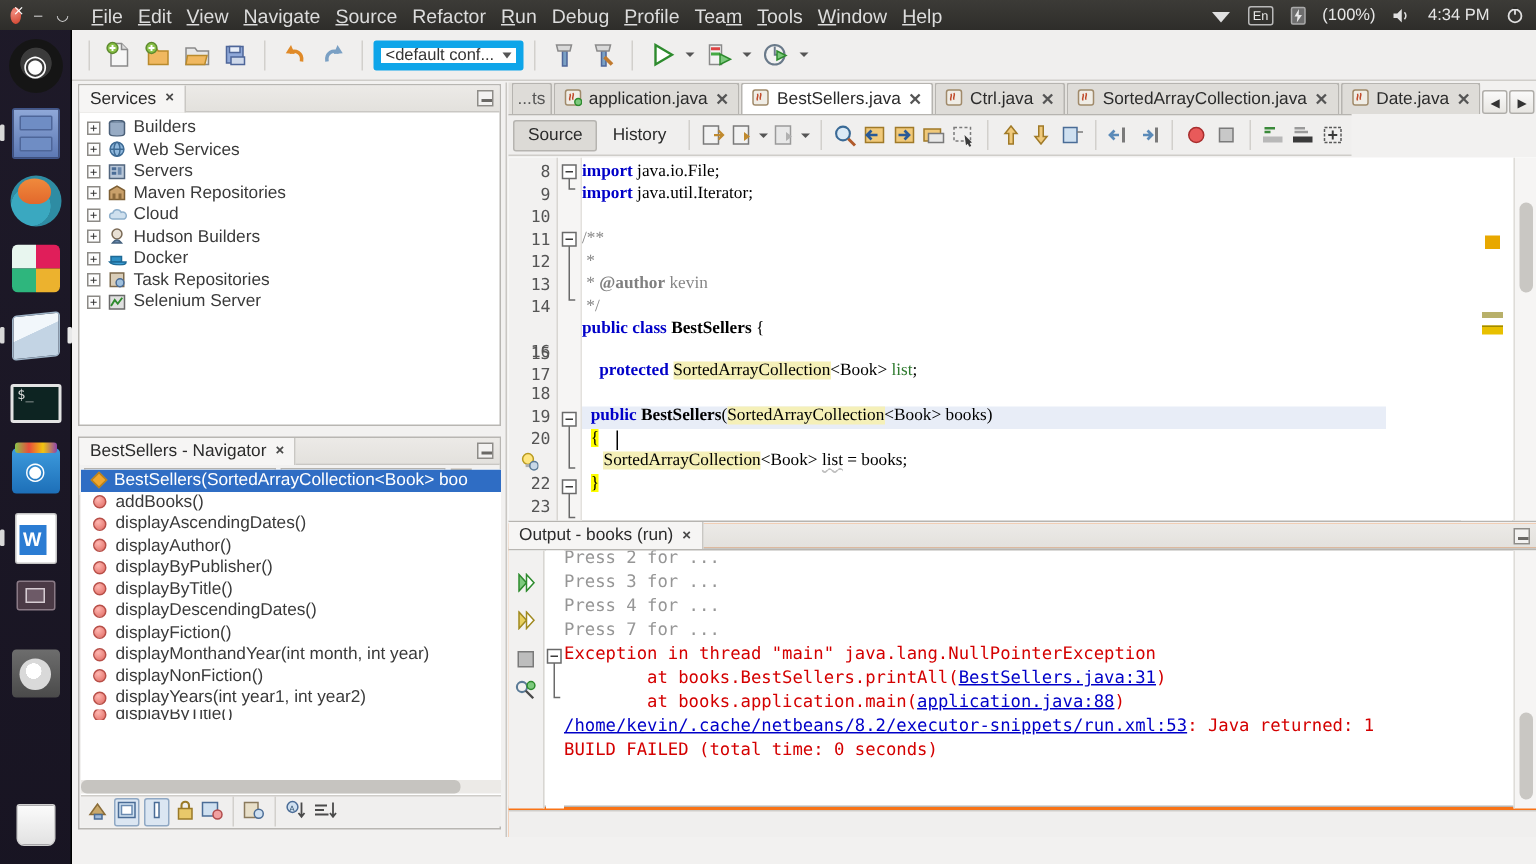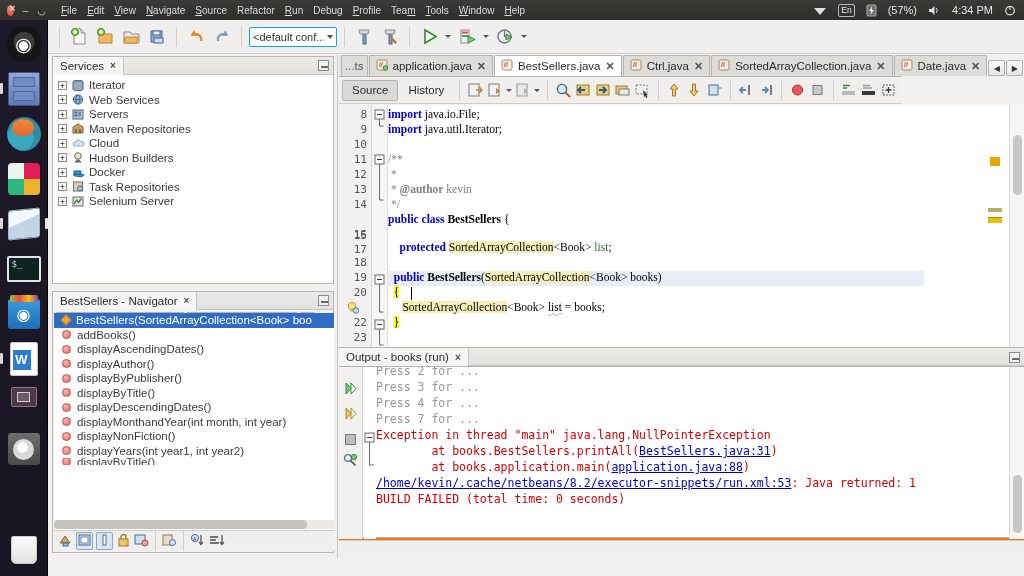--- a/index.html
+++ b/index.html
@@ -19,21 +19,21 @@
     display:flex; align-items:center;
   }
   .win-ctl { display:flex; align-items:center; gap:9px; padding-left:7px; width:46px;}
   .wc { width:11px;height:11px;border-radius:50%; position:relative; }
   .wc-close { background:radial-gradient(circle at 35% 30%, #f08a7c, #d0402a); }
   .wc-close:after{content:"\00d7"; position:absolute; left:0;top:-2px; width:11px; text-align:center;
      font-size:9px; color:#fff; font-family:"DejaVu Sans",sans-serif;}
   .wc-min, .wc-max { color:#cfcfcf; font-size:10px; line-height:11px; }
   .menubar { display:flex; align-items:center; gap:0px; margin-left:10px; }
   .menubar .mi {
-    color:#dcdcdc; font-size:10px; padding:2px 5px; line-height:13px;
+    color:#dcdcdc; font-size:13px; padding:2px 5px; line-height:13px;
     font-family:"Liberation Sans",sans-serif; white-space:nowrap;
   }
   .menubar .mi u { text-decoration:underline; }
   .tray { margin-left:auto; display:flex; align-items:center; gap:11px; padding-right:8px; color:#e6e6e6; font-size:11px;}
   .tray svg { display:block; }
   .tray .en-box{ border:1px solid #b9b9b9; color:#e8e8e8; font-size:8.5px; padding:0px 2px; border-radius:2px; line-height:11px;}
 
   
   .launcher {
     position:absolute; left:0; top:20px; width:48px; height:556px;
@@ -79,22 +79,22 @@
       border-radius:2px 2px 5px 5px; border:1px solid #cfcfcf;}
 
   
   .ide { position:absolute; left:48px; top:20px; width:976px; height:556px; background:#f2f1f0; }
 
   .toolbar { height:34px; background:#f0efee; border-bottom:1px solid #cfcdc9;
              display:flex; align-items:center; padding:0 6px; gap:2px; }
   .tb-sep { width:1px; height:20px; background:#d2d0cc; margin:0 5px; }
   .tbi { width:24px;height:24px; display:flex;align-items:center;justify-content:center; border-radius:3px;}
   .tbi svg{display:block;}
-  .conf-select { width:88px;height:20px;background:#fff;border:1px solid #0ea5e9; border-radius:2px;
-     font-size:11px; color:#333; display:flex; align-items:center; padding:0 3px; gap:3px;text-align:right; }
+  .conf-select { width:100px;height:20px;background:#fff;border:5px solid #0ea5e9; border-radius:2px;
+     font-size:11px; color:#333; display:flex; align-items:center; padding:0 3px; gap:3px; }
   .conf-select span.lbl{ flex:1; overflow:hidden; white-space:nowrap; }
   .caret { width:0;height:0;border-left:3.5px solid transparent;border-right:3.5px solid transparent;border-top:4px solid #555;}
   .caret-sm { width:0;height:0;border-left:3px solid transparent;border-right:3px solid transparent;border-top:3.5px solid #555;}
 
   .body-area { position:absolute; left:0; top:35px; width:976px; height:503px; }
 
   
   .panel-head { height:18px; background:linear-gradient(#eceae7,#e3e1dd); border-bottom:1px solid #c9c7c3;
      display:flex; align-items:center; position:relative; }
   .panel-tab { height:18px; padding:0 7px; background:#f6f5f4; border-right:1px solid #c9c7c3;
@@ -231,21 +231,21 @@
             <path d="M1 3 L13 3 L7 10 Z" fill="#e0e0e0"></path>
           </svg>
       </span>
       <span class="en-box">En</span>
       <span>
         <svg width="11" height="13" viewBox="0 0 11 13">
             <rect x="1" y="1" width="9" height="11" rx="1" fill="#6e6e6e" stroke="#aaa"></rect>
             <path d="M6 2 L3 7 H5 L4.5 11 L8 6 H5.8 Z" fill="#e8e8e8"></path>
           </svg>
       </span>
-      <span>(57%)</span>
+      <span>(100%)</span>
       <span>
         <svg width="13" height="11" viewBox="0 0 13 11">
             <path d="M1 4 H3.5 L6.5 1 V10 L3.5 7 H1 Z" fill="#e0e0e0"></path>
             <path d="M8.3 3.2 a3.6 3.6 0 0 1 0 4.6" stroke="#e0e0e0" fill="none" stroke-width="1"></path>
           </svg>
       </span>
       <span>4:34 PM</span>
       <span>
         <svg width="12" height="12" viewBox="0 0 12 12">
             <circle cx="6" cy="6.6" r="4.3" fill="none" stroke="#e0e0e0" stroke-width="1.2"></circle>
@@ -427,21 +427,21 @@
           </div>
           <div class="tree">
             <div class="tnode">
               <span class="texp">+</span>
               <span class="tico">
                   <svg width="12" height="11" viewBox="0 0 12 11">
                     <ellipse cx="6" cy="2" rx="5" ry="1.8" fill="#7a8fa8" stroke="#4a5f78"></ellipse>
                     <path d="M1 2v7c0 1 2.2 1.8 5 1.8s5-.8 5-1.8V2" fill="#97abc4" stroke="#4a5f78"></path>
                   </svg>
                 </span>
-              <span>Iterator</span>
+              <span>Builders</span>
             </div>
             <div class="tnode">
               <span class="texp">+</span>
               <span class="tico">
                   <svg width="12" height="11" viewBox="0 0 12 11">
                     <circle cx="6" cy="5.5" r="4.6" fill="#8fb8dd" stroke="#3d6a94"></circle>
                     <ellipse cx="6" cy="5.5" rx="2" ry="4.6" fill="none" stroke="#3d6a94"></ellipse>
                     <line x1="1.4" y1="5.5" x2="10.6" y2="5.5" stroke="#3d6a94"></line>
                   </svg>
                 </span>
@@ -568,20 +568,24 @@
               <span class="bullet"></span>
               <span>displayByPublisher()</span>
             </div>
             <div class="nav-item" style="padding-left:8px">
               <span class="bullet"></span>
               <span>displayByTitle()</span>
             </div>
             <div class="nav-item" style="padding-left:8px">
               <span class="bullet"></span>
               <span>displayDescendingDates()</span>
+            </div>
+            <div class="nav-item" style="padding-left:8px">
+              <span class="bullet"></span>
+              <span>displayFiction()</span>
             </div>
             <div class="nav-item" style="padding-left:8px">
               <span class="bullet"></span>
               <span>displayMonthandYear(int month, int year)</span>
             </div>
             <div class="nav-item" style="padding-left:8px">
               <span class="bullet"></span>
               <span>displayNonFiction()</span>
             </div>
             <div class="nav-item" style="padding-left:8px">

